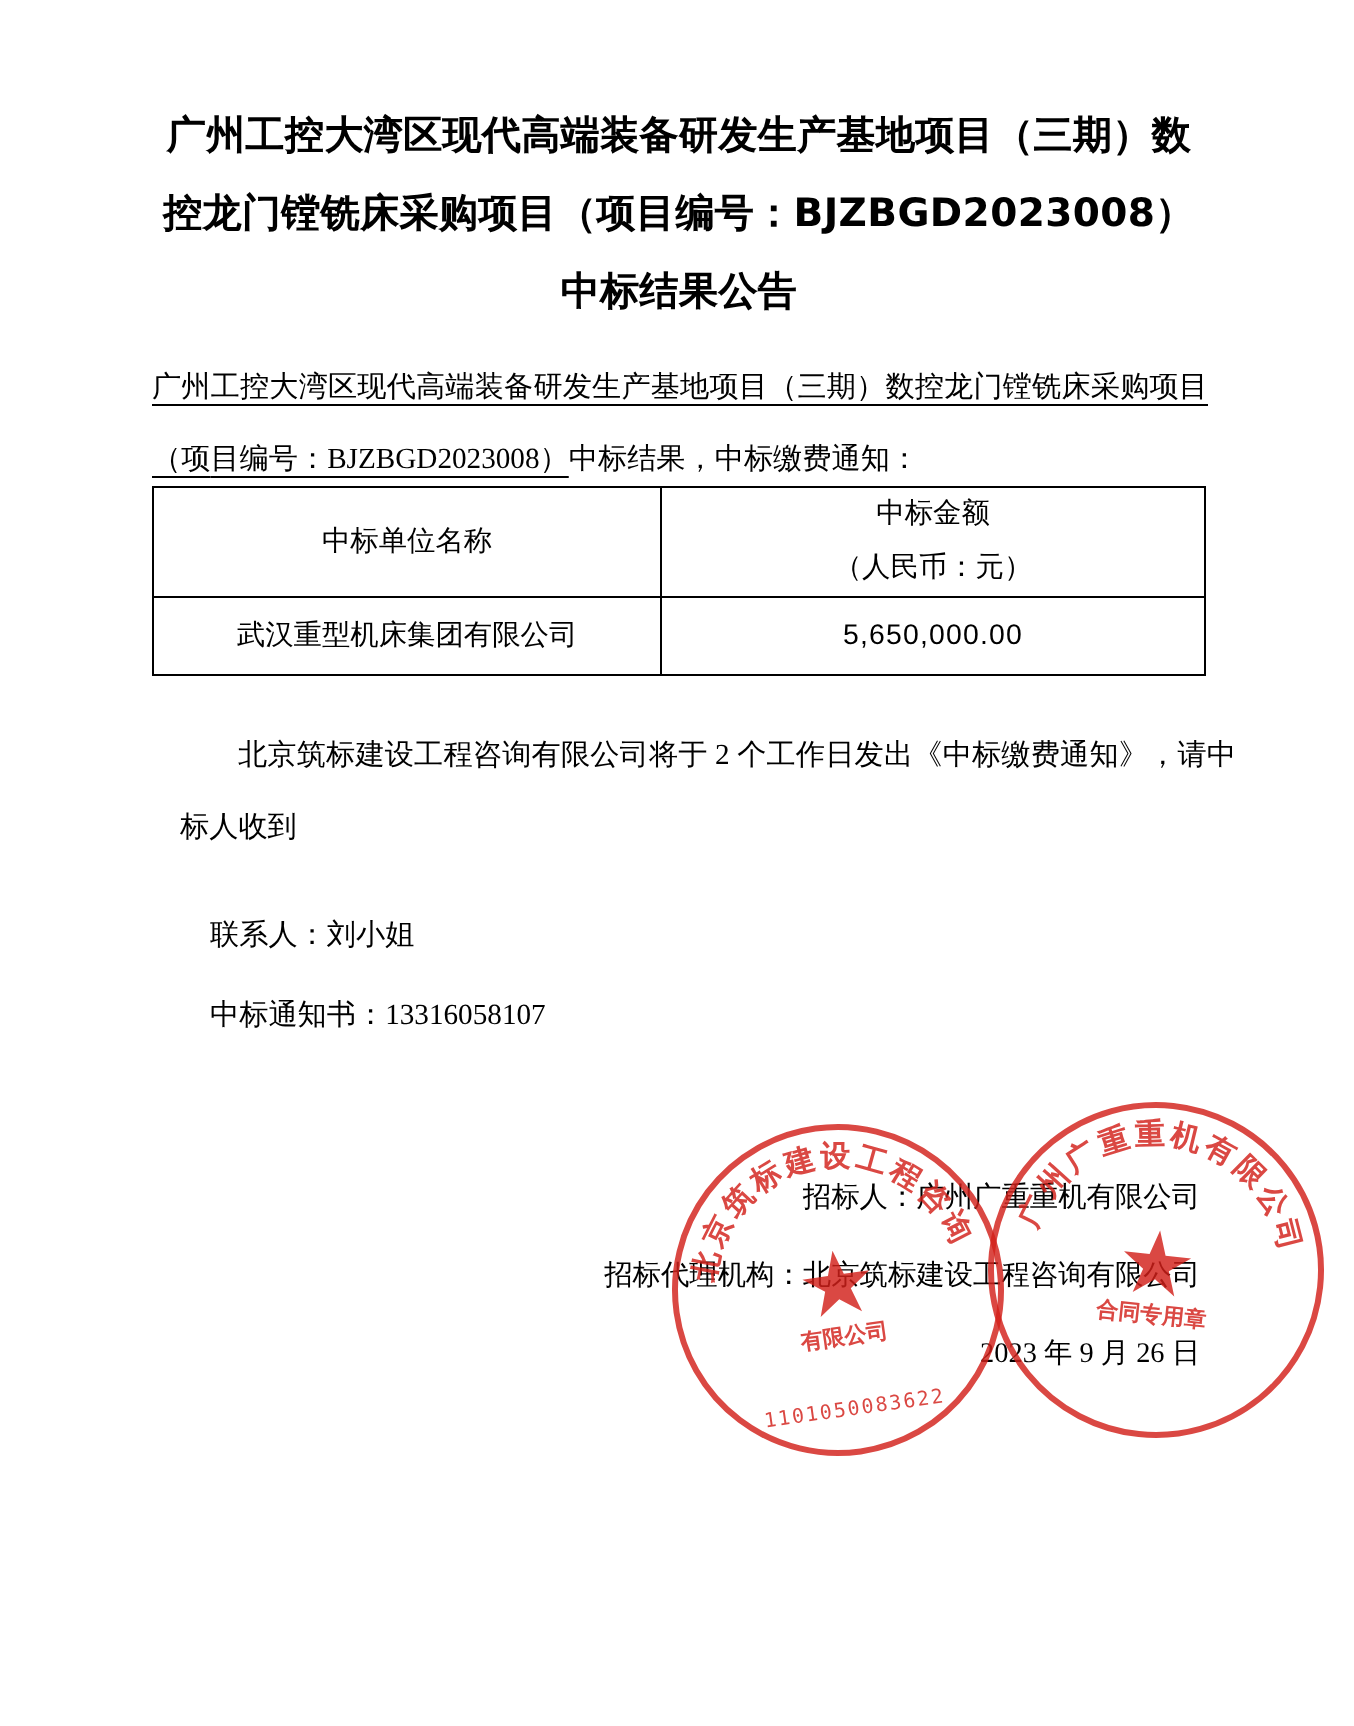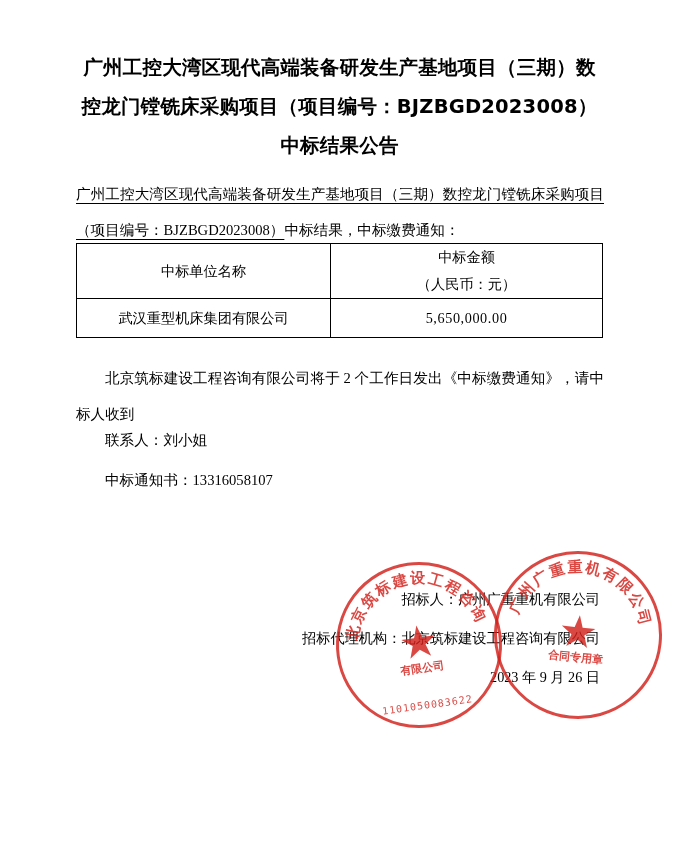--- a/index.html
+++ b/index.html
@@ -76,38 +76,38 @@
     line-height: 27px;
   }
   .head-cell .sub {
     display: block;
   }
   .data-cell {
     height: 38px;
     line-height: 38px;
   }
   .mono-num {
-    font-family: Liberation Serif, serif;
+    font-family: Liberation Sans, sans-serif;
     letter-spacing: 0.6px;
     margin-left: 44px;
   }
   .after-table {
     position: absolute;
-    left: 76px;
+    left: 90px;
     top: 360px;
     width: 528px;
     font-size: 14.6px;
     line-height: 36px;
     text-align: justify;
   }
   .indent2 { text-indent: 29px; }
   .contact-block {
     position: absolute;
     left: 76px;
-    top: 420px;
+    top: 448px;
     width: 528px;
     font-size: 14.6px;
     line-height: 40px;
   }
   .sign-block {
     position: absolute;
     right: 77px;
     top: 580px;
     width: 330px;
     font-size: 14.2px;

